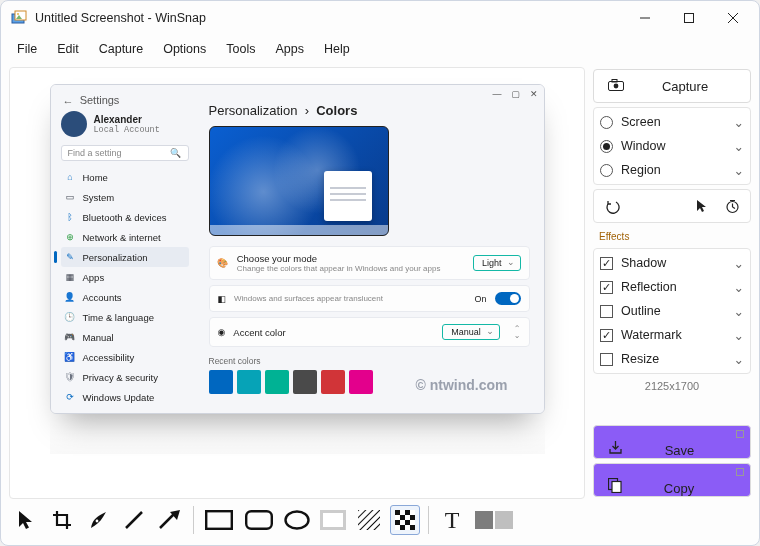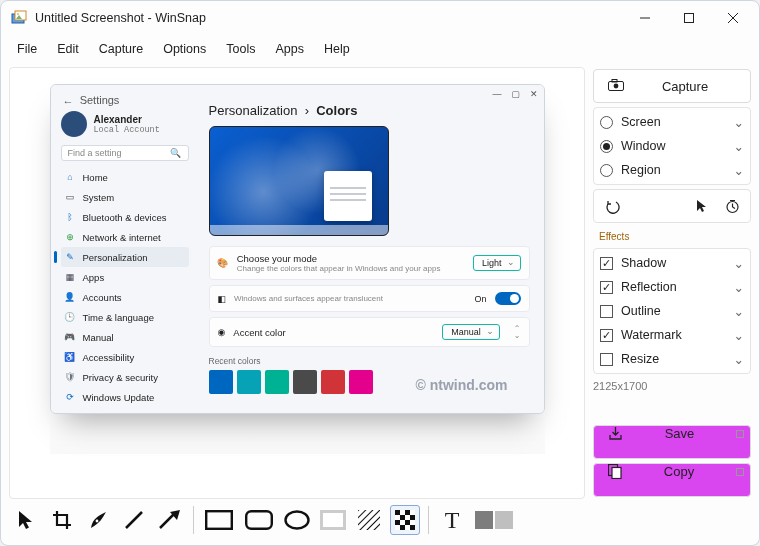--- a/index.html
+++ b/index.html
@@ -20,23 +20,23 @@
   .pin{width:8px;height:8px;border:1px solid #999; position:absolute; right:6px; top:4px;}
   .radio-row, .check-row { display:flex; align-items:center; height:24px; padding:0 6px;}
   .radio-row .rad, .check-row .chk { width:13px; height:13px; border:1px solid #555; margin-right:8px; display:flex; align-items:center; justify-content:center; flex-shrink:0;}
   .radio-row .rad{border-radius:50%;}
   .radio-row .rad.sel::after{content:'';width:7px;height:7px;background:#222;border-radius:50%;}
   .check-row .chk.sel::after{content:'✓';font-size:11px;line-height:1;color:#222;}
   .chev { margin-left:auto; color:#666; }
   .sec-title { font-size:10px; color:#a16207; padding:4px 6px 2px;}
   .icon-row { display:flex; align-items:center; justify-content:space-between; padding:4px 6px; border:1px solid #e2e2e2; border-radius:4px; background:#fff;}
   .icon-btn { width:24px; height:24px; display:flex; align-items:center; justify-content:center;}
-  .dim { color:#777; font-size:11px; padding:2px 0 6px;}
+  .dim { text-align:center; color:#777; font-size:11px; padding:2px 0 6px;}
   .spacer{flex:1;}
-  .btm-btn { position:relative; border:1px solid #dcdcdc; border-radius:4px; background:#d946ef; height:34px; display:flex; align-items:flex-start; padding:0 14px;}
+  .btm-btn { position:relative; border:1px solid #dcdcdc; border-radius:4px; background:#8b5cf6; height:34px; display:flex; align-items:flex-end; padding:0 14px;}
   .btm-btn .lbl{flex:1;text-align:center;font-size:13px;}
   .toolbar { height:44px; display:flex; align-items:center; gap:6px; padding:0 10px 6px; }
   .tool { width:30px; height:30px; display:flex; align-items:center; justify-content:center; color:#222;}
   .tool svg{display:block;}
   .tool-sep{width:1px;height:28px;background:#ccc;margin:0 2px;}
   
   .shot-wrap { margin-top:16px; width:495px; }
   .shot { width:495px; height:330px; background:#f5f6f9; border:1px solid #d0d4dd; border-radius:6px; box-shadow:0 18px 30px -12px rgba(0,0,0,0.35); position:relative; display:flex; overflow:hidden; font-size:9.5px; color:#222;}
   .shot-reflect { width:495px; height:40px; background:linear-gradient(to bottom, rgba(0,0,0,0.06), rgba(0,0,0,0)); transform:scaleY(-1); opacity:.4; }
   .watermark{position:absolute; right:36px; bottom:20px; color:#9aa0ad; font-size:14px; font-weight:600;}

